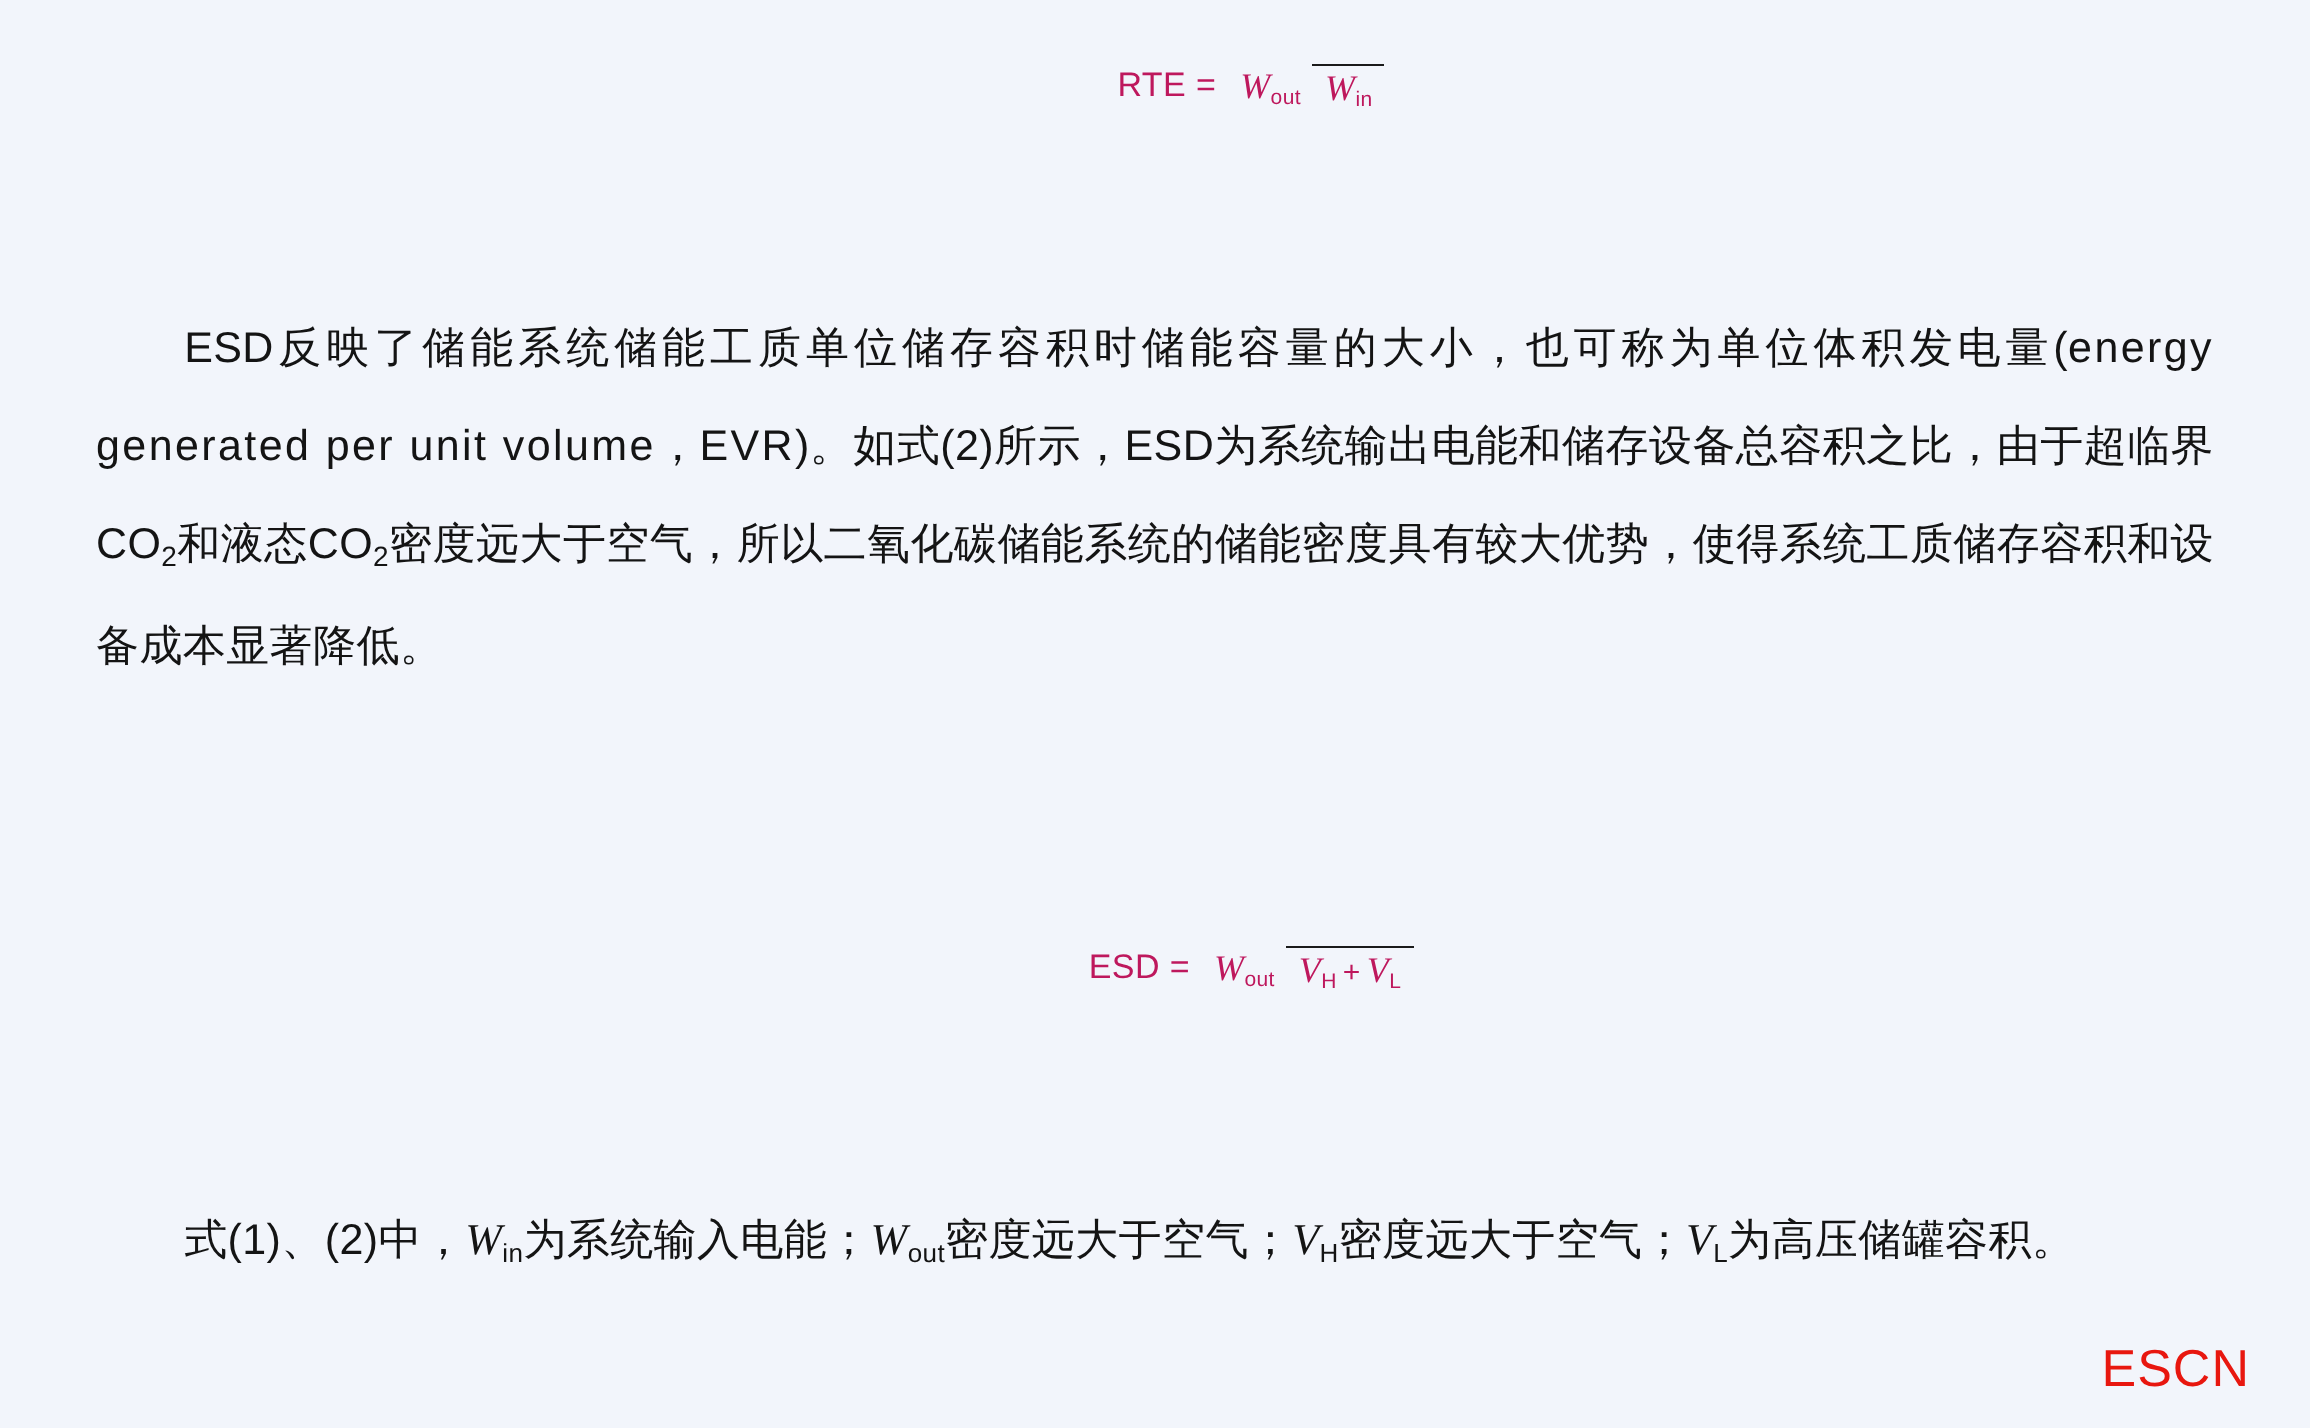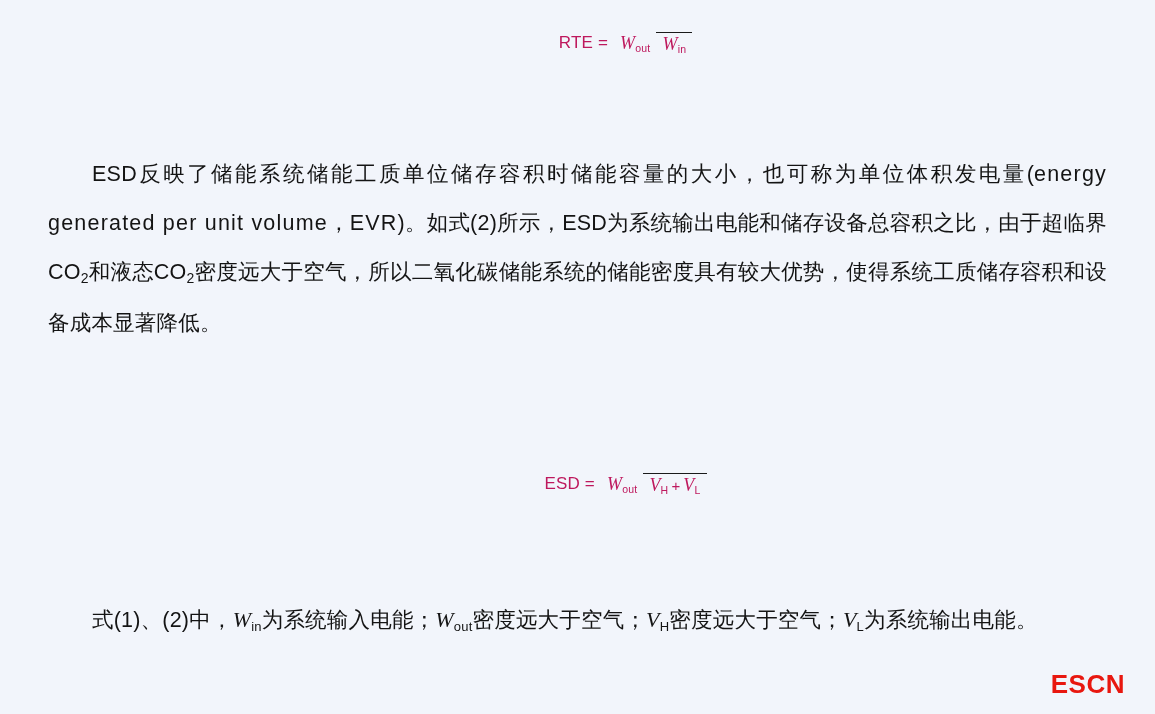--- a/index.html
+++ b/index.html
@@ -124,21 +124,21 @@
     right: 30px;
     bottom: 14px;
     display: flex;
     align-items: baseline;
     font-weight: bold;
     white-space: nowrap;
   }
   .wm-escn {
     color: #e8170f;
     font-size: 26px;
-    font-weight: bold;
+    font-weight: normal;
     letter-spacing: 0.5px;
     font-family: "Liberation Sans", sans-serif;
   }
   .wm-cn {
     color: #1a1a1a;
     font-size: 24px;
     font-weight: bold;
     margin-left: 2px;
     font-family: "Liberation Sans", sans-serif;
   }
@@ -176,20 +176,20 @@
         </span>
         <span class="den">
           <span class="mathvar"><span>V</span><sub>H</sub></span><span class="plus">+</span><span class="mathvar"><span>V</span><sub>L</sub></span>
         </span>
       </span>
     </div>
 
   </div>
 
   <div class="para" id="para2">
-    <span class="indent"></span><span>式(1)、(2)中，</span><span class="inline-var"><span>W</span><sub>in</sub></span><span>为系统输入电能；</span><span class="inline-var"><span>W</span><sub>out</sub></span><span>密度远大于空气；</span><span class="inline-var"><span>V</span><sub>H</sub></span><span>密度远大于空气；</span><span class="inline-var"><span>V</span><sub>L</sub></span><span>为系统输出电能。</span>
+    <span class="indent"></span><span>式(1)、(2)中，</span><span class="inline-var"><span>W</span><sub>in</sub></span><span>为系统输入电能；</span><span class="inline-var"><span>W</span><sub>out</sub></span><span>密度远大于空气；</span><span class="inline-var"><span>V</span><sub>H</sub></span><span>密度远大于空气；</span><span class="inline-var"><span>V</span><sub>L</sub></span><span>为高压储罐容积。</span>
   </div>
 
   <div class="watermark">
     <span class="wm-escn">ESCN</span>
   </div>
 
 </div>
 
 </body></html>

